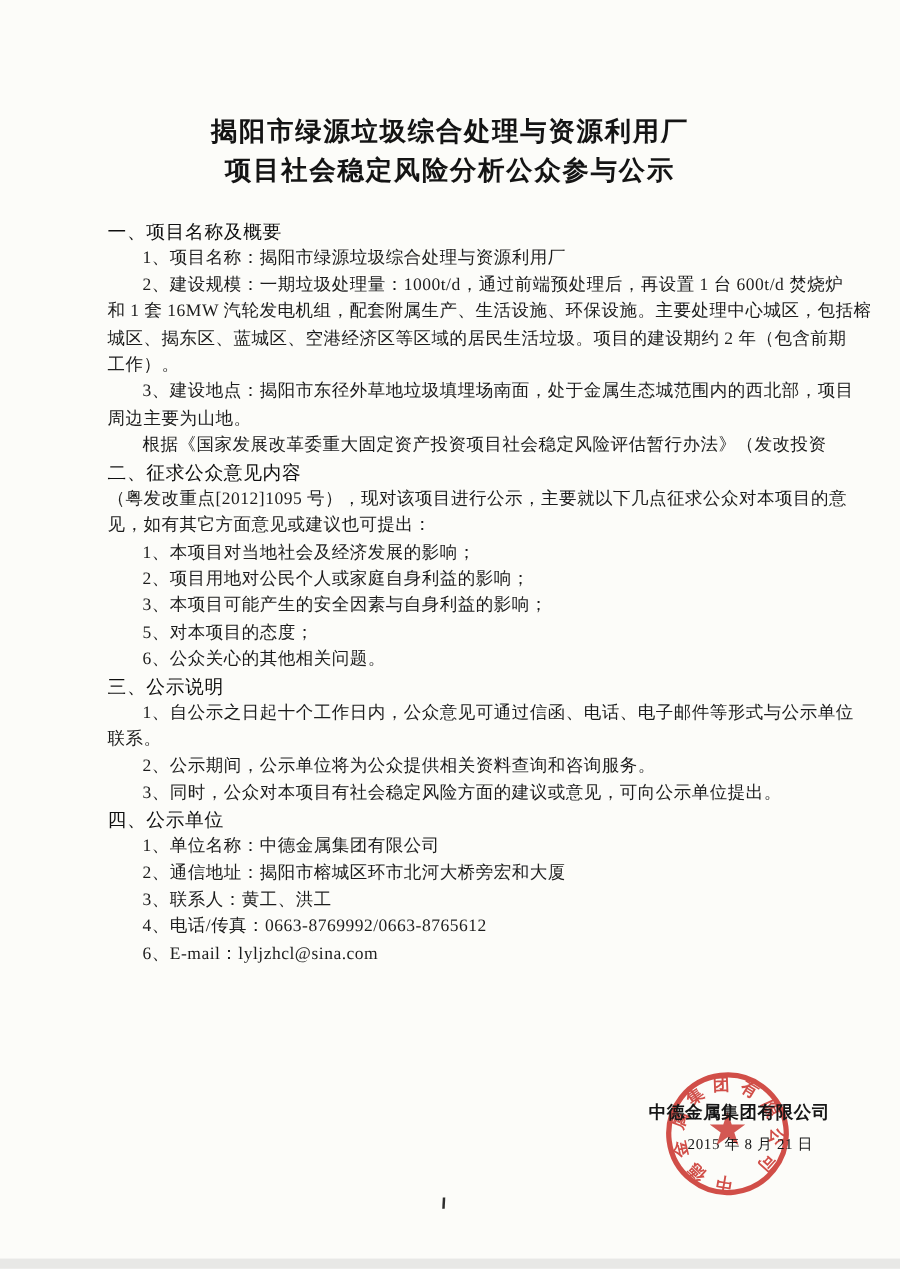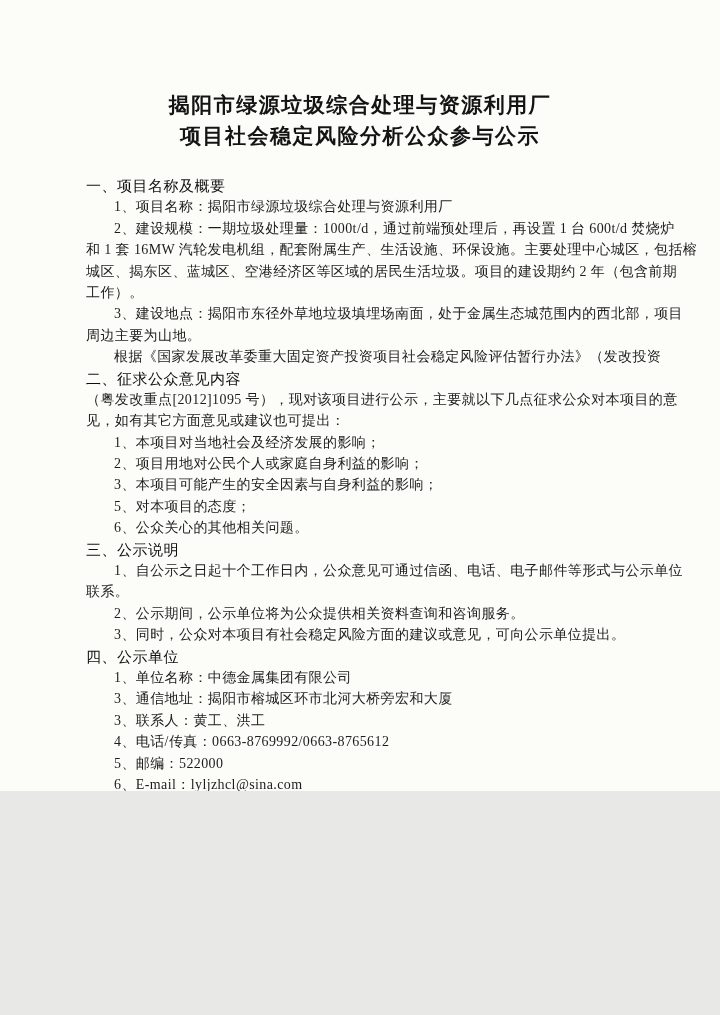--- a/index.html
+++ b/index.html
@@ -1,17 +1,17 @@
 <!DOCTYPE html>
 <html style="--seal: #c9302a;"><head>
 <meta charset="utf-8">
 <style>
   html,body{margin:0;padding:0;background:#e8e8e6;}
   .page{
-    position:relative;width:720px;height:791px;margin:0 auto;
+    position:relative;width:720px;height:1007px;margin:0 auto;
     background:#fcfcf9;overflow:hidden;
     font-family:"Liberation Serif","DejaVu Serif",serif;
     color:#1c1c1c;
   }
   .titles{
     position:absolute;top:90px;left:0;width:720px;text-align:center;
     font-weight:bold;font-size:21px;line-height:31px;letter-spacing:1.5px;
     color:#141414;
   }
   .content{
@@ -88,24 +88,23 @@
       <div class="ln hd">三、公示说明</div>
       <div class="ln ind">1、自公示之日起十个工作日内，公众意见可通过信函、电话、电子邮件等形式与公示单位</div>
       <div class="ln">联系。</div>
       <div class="ln ind">2、公示期间，公示单位将为公众提供相关资料查询和咨询服务。</div>
       <div class="ln ind">3、同时，公众对本项目有社会稳定风险方面的建议或意见，可向公示单位提出。</div>
     </div>
 
     <div>
       <div class="ln hd">四、公示单位</div>
       <div class="ln ind">1、单位名称：中德金属集团有限公司</div>
-      <div class="ln ind">3、通信地址：揭阳市榕城区环市北河大桥旁宏和大厦</div>
+      <div class="ln ind">2、通信地址：揭阳市榕城区环市北河大桥旁宏和大厦</div>
       <div class="ln ind">3、联系人：黄工、洪工</div>
       <div class="ln ind">4、电话/传真：0663-8769992/0663-8765612</div>
-      <div class="ln ind">5、邮编：522000</div>
       <div class="ln ind">6、E-mail：lyljzhcl@sina.com</div>
     </div>
 
   </div>
 
   <svg class="seal" viewBox="0 0 102 102" aria-hidden="true">
     <g opacity="0.85">
       <circle cx="51" cy="51" r="47" fill="none" stroke="#c9302a" stroke-width="4.2"></circle>
       <path id="sealring" d="M51,51 m-35,0 a35,35 0 1,1 70,0 a35,35 0 1,1 -70,0" fill="none"></path>
       <text font-size="13.5" fill="#c9302a" letter-spacing="7" font-family="DejaVu Sans, sans-serif" font-weight="bold">

